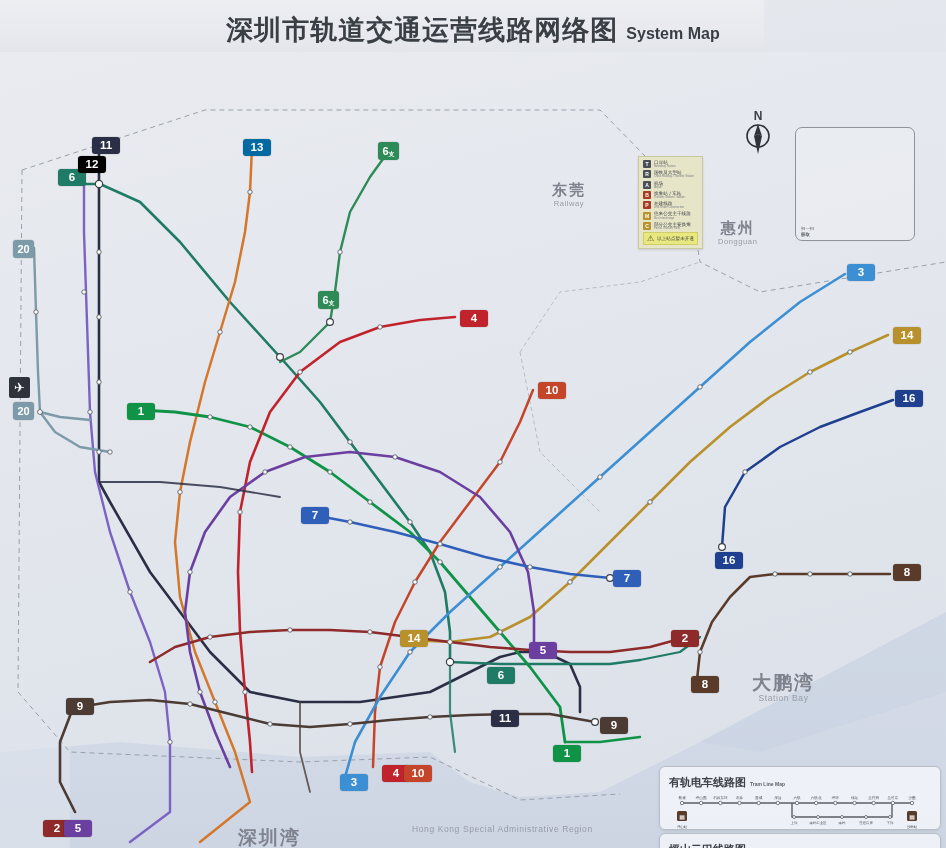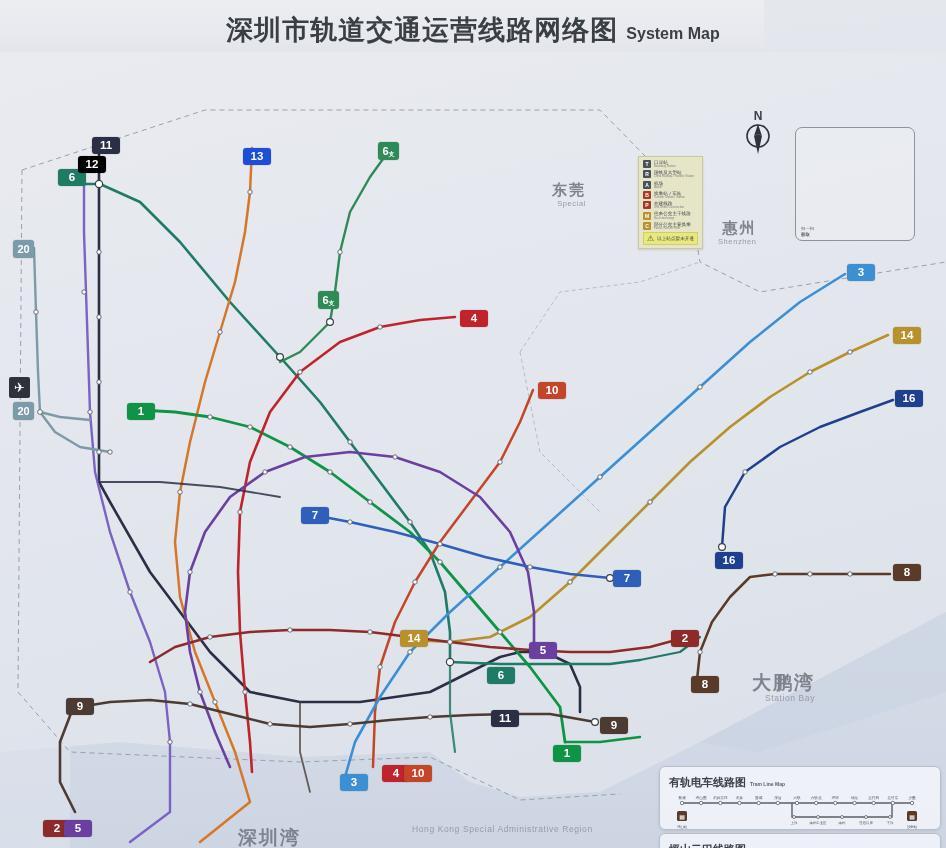--- a/index.html
+++ b/index.html
@@ -18,21 +18,21 @@
   .title-cn{font-size:27px;font-weight:bold;color:#3a3f46;letter-spacing:1px;
      font-family:"DejaVu Sans","Liberation Sans",sans-serif;}
   .title-en{font-size:16px;font-weight:bold;color:#3a3f46;margin-left:8px;
      font-family:"Liberation Sans",sans-serif;}
 
   
   .mapwrap{position:absolute;left:0;top:52px;width:946px;height:796px;}
   svg.mapsvg{position:absolute;left:0;top:0;width:946px;height:796px;display:block;}
 
   
-  .region{position:absolute;pointer-events:none;text-align:right;}
+  .region{position:absolute;pointer-events:none;text-align:center;}
   .region .cn{font-size:15px;color:#7e838e;font-weight:bold;letter-spacing:2px;
      font-family:"DejaVu Sans","Liberation Sans",sans-serif;line-height:1.1;}
   .region .en{font-size:7.5px;color:#969ba6;letter-spacing:.6px;font-family:"Liberation Sans",sans-serif;}
   .region.big .cn{font-size:19px;}
   .region.big .en{font-size:8.5px;}
 
   
   .badge{position:absolute;border-radius:3px;color:#fff;font-weight:bold;
      display:flex;align-items:center;justify-content:center;
      font-family:"Liberation Sans",sans-serif;line-height:1;
@@ -250,25 +250,25 @@
       </g>
     </svg>
 
     <div style="position:absolute;left:9px;top:325px;width:21px;height:21px;background:#2e323a;
                 border-radius:2px;display:flex;align-items:center;justify-content:center;
                 color:#fff;font-size:13px;line-height:1;">✈</div>
 
     <div id="regions">
         <div class="region" style="left: 552px; top: 130px;">
           <div class="cn">东莞</div>
-          <div class="en">Special</div>
+          <div class="en">Railway</div>
         </div>
         <div class="region" style="left: 718px; top: 168px;">
           <div class="cn">惠州</div>
-          <div class="en">Shenzhen</div>
+          <div class="en">Dongguan</div>
         </div>
         <div class="region big" style="left: 752px; top: 620px;">
           <div class="cn">大鹏湾</div>
           <div class="en">Station Bay</div>
         </div>
         <div class="region big" style="left: 238px; top: 775px;">
           <div class="cn">深圳湾</div>
           <div class="en">Shenzhen Bay</div>
         </div>
         <div class="region big" style="left: 412px; top: 772px;">
@@ -276,21 +276,21 @@
         </div>
       </div>
 
     <div id="badges">
         <div class="badge s2" style="left: 92px; top: 85px; background: rgb(43, 47, 69);">11</div>
         <div class="badge s2" style="left: 58px; top: 117px; background: rgb(31, 122, 102);">6</div>
         <div class="badge s2" style="left: 78px; top: 104px; background: #000000;">12</div>
         <div class="badge s3" style="left: 13px; top: 188px; background: rgb(125, 154, 168);">20</div>
         <div class="badge s3" style="left: 13px; top: 350px; background: rgb(125, 154, 168);">20</div>
         <div class="badge s2" style="left: 127px; top: 351px; background: rgb(15, 147, 71);">1</div>
-        <div class="badge s2" style="left: 243px; top: 96px; background: #1d4ed8;">13</div>
+        <div class="badge s2" style="left: 243px; top: 87px; background: #0369a1;">13</div>
         <div class="badge s3" style="left: 378px; top: 90px; background: rgb(46, 139, 87);">6<sub>支</sub></div>
         <div class="badge s3" style="left: 318px; top: 239px; background: rgb(46, 139, 87);">6<sub>支</sub></div>
         <div class="badge s2" style="left: 460px; top: 258px; background: rgb(192, 35, 44);">4</div>
         <div class="badge s2" style="left: 538px; top: 330px; background: rgb(196, 69, 42);">10</div>
         <div class="badge s2" style="left: 847px; top: 212px; background: rgb(61, 143, 212);">3</div>
         <div class="badge s2" style="left: 893px; top: 275px; background: rgb(184, 145, 44);">14</div>
         <div class="badge s2" style="left: 895px; top: 338px; background: rgb(31, 63, 143);">16</div>
         <div class="badge s2" style="left: 715px; top: 500px; background: rgb(31, 63, 143);">16</div>
         <div class="badge s2" style="left: 893px; top: 512px; background: rgb(90, 58, 40);">8</div>
         <div class="badge s2" style="left: 301px; top: 455px; background: rgb(47, 95, 184);">7</div>

